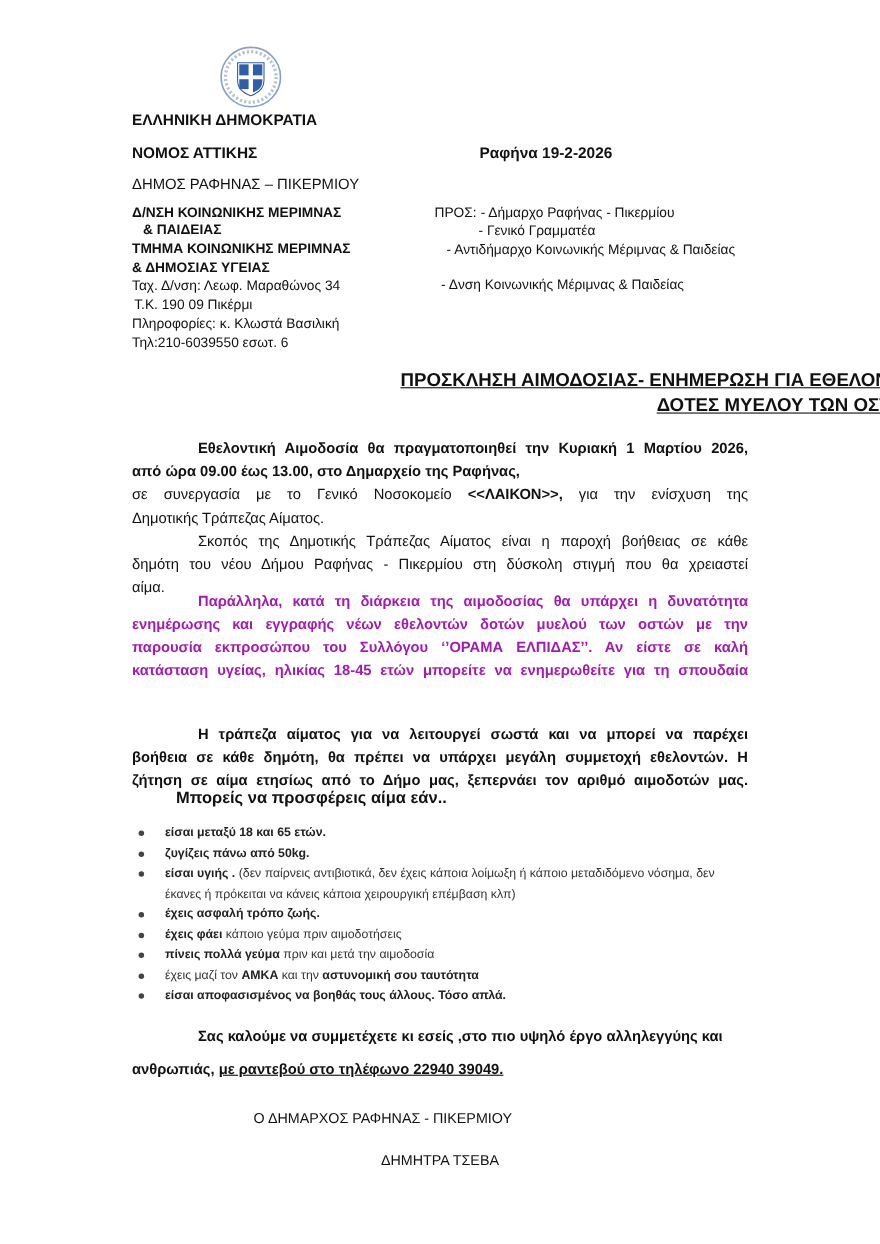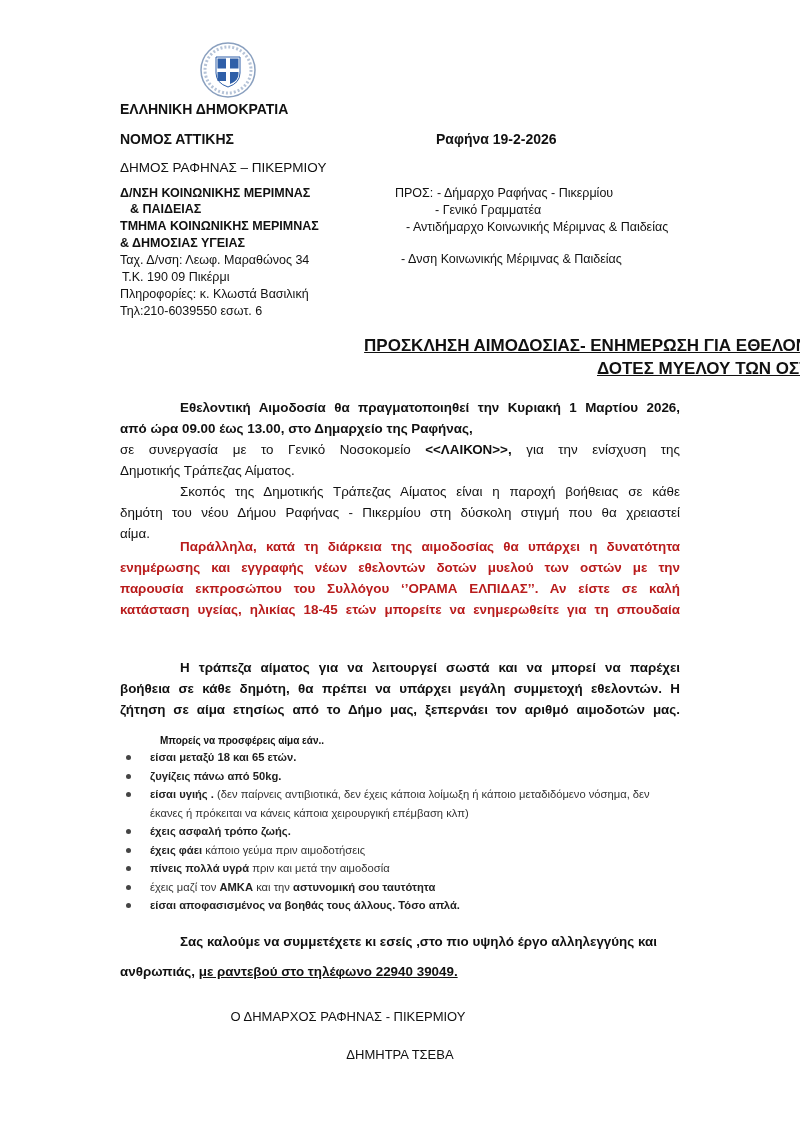--- a/index.html
+++ b/index.html
@@ -2,21 +2,21 @@
 <html><head>
 <meta charset="utf-8">
 <style>
   html, body { margin:0; padding:0; background:#ffffff; }
   body { width:800px; height:1131px; position:relative; overflow:hidden;
          font-family:"Liberation Sans", "DejaVu Sans", sans-serif; color:#111; }
   .abs { position:absolute; white-space:nowrap; }
   .b { font-weight:bold; }
   .h-small { font-size:12.5px; }
   .f-body { font-size:13.4px; }
-  .blue { color:#b91c1c; }
+  .blue { color:#a21caf; }
   .title { font-size:17px; font-weight:bold; text-decoration:underline; text-align:right; left:0; width:800px;padding-left:40px; }
   .para { position:absolute; left:120px; width:560px; font-size:13.4px; line-height:21px; text-align:justify; }
   .para .line { display:block; white-space:nowrap; text-align-last:justify; }
   .para .line.last { text-align-last:left; }
   .indent { padding-left:60px; }
   .bul-list { position:absolute; left:126px; top:748px; font-size:11.2px; color:#333; }
   .bul { position:relative; height:18.5px; line-height:18.5px; padding-left:24px; white-space:nowrap; }
   .bul .dot { position:absolute; left:0; top:7px; width:5px; height:5px; border-radius:50%; background:#444; }
   .bul b { color:#222; }
   .u { text-decoration:underline; }
@@ -77,30 +77,30 @@
   <span class="line">παρουσία εκπροσώπου του Συλλόγου ‘’ΟΡΑΜΑ ΕΛΠΙΔΑΣ’’. Αν είστε σε καλή</span>
   <span class="line">κατάσταση υγείας, ηλικίας 18-45 ετών μπορείτε να ενημερωθείτε για τη σπουδαία</span>
 </div>
 
 <div class="para b" style="top:657px;">
   <span class="line indent">Η τράπεζα  αίματος   για να λειτουργεί σωστά και να μπορεί να παρέχει</span>
   <span class="line">βοήθεια σε κάθε δημότη, θα πρέπει να υπάρχει μεγάλη συμμετοχή εθελοντών. Η</span>
   <span class="line">ζήτηση σε αίμα ετησίως από το Δήμο μας, ξεπερνάει τον αριθμό αιμοδοτών μας.</span>
 </div>
 
-<div class="abs b" style="left:160px;top:735px;font-size:10px;text-align:right;">Μπορείς να προσφέρεις αίμα εάν..</div>
+<div class="abs b" style="left:160px;top:717px;font-size:15px;text-align:right;">Μπορείς να προσφέρεις αίμα εάν..</div>
 
 <div class="bul-list">
   <div class="bul"><span class="dot"></span><b>είσαι μεταξύ 18 και 65 ετών.</b></div>
   <div class="bul"><span class="dot"></span><b>ζυγίζεις πάνω από 50kg.</b></div>
   <div class="bul"><span class="dot"></span><b>είσαι υγιής .</b><span> (δεν παίρνεις αντιβιοτικά, δεν έχεις κάποια λοίμωξη ή κάποιο μεταδιδόμενο νόσημα, δεν</span></div>
   <div class="bul"><span>έκανες ή πρόκειται να κάνεις κάποια χειρουργική επέμβαση κλπ)</span></div>
   <div class="bul"><span class="dot"></span><b> έχεις ασφαλή τρόπο ζωής.</b></div>
   <div class="bul"><span class="dot"></span><b>έχεις φάει</b><span> κάποιο γεύμα πριν αιμοδοτήσεις</span></div>
-  <div class="bul"><span class="dot"></span><b>πίνεις πολλά υγρά</b><span> πριν και μετά την αιμοδοσία</span></div>
+  <div class="bul"><span class="dot"></span><b>πίνεις πολλά γεύμα</b><span> πριν και μετά την αιμοδοσία</span></div>
   <div class="bul"><span class="dot"></span><span>έχεις μαζί τον </span><b>ΑΜΚΑ</b><span> και την </span><b>αστυνομική σου ταυτότητα</b></div>
   <div class="bul"><span class="dot"></span><b> είσαι αποφασισμένος να βοηθάς τους άλλους.  Τόσο απλά.</b></div>
 </div>
 
 <div class="abs b f-body" style="left:180px;top:934px;">Σας καλούμε να συμμετέχετε κι εσείς ,στο πιο υψηλό έργο αλληλεγγύης και</div>
 <div class="abs b f-body" style="left:120px;top:964px;"><span>ανθρωπιάς, </span><span class="u"> με ραντεβού στο τηλέφωνο  22940 39049.</span></div>
 
 <div class="abs" style="left:0;width:696px;text-align:center;top:1009px;font-size:13px;">Ο ΔΗΜΑΡΧΟΣ ΡΑΦΗΝΑΣ - ΠΙΚΕΡΜΙΟΥ</div>
 <div class="abs" style="left:0;width:800px;text-align:center;top:1047px;font-size:13px;">ΔΗΜΗΤΡΑ ΤΣΕΒΑ</div>
 

